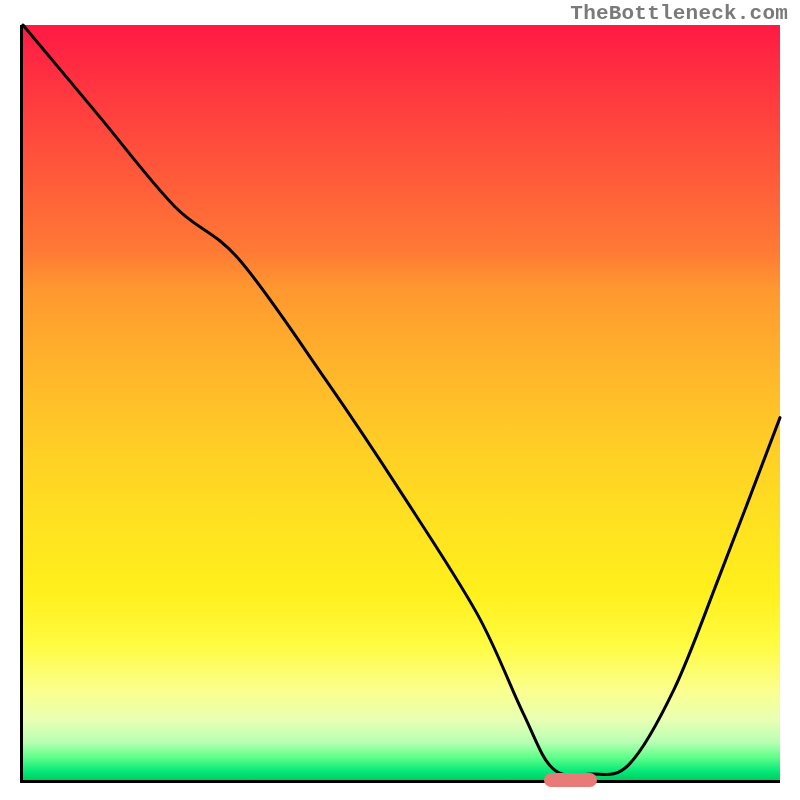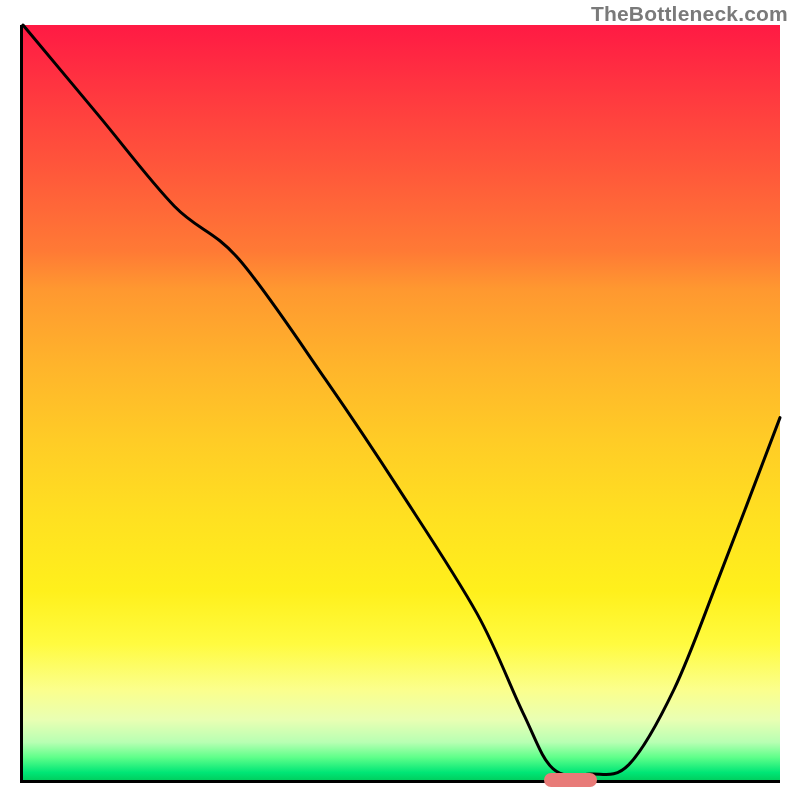--- a/index.html
+++ b/index.html
@@ -41,21 +41,21 @@
       #5fff8a 97%,
       #00e676 99%,
       #00cf5f 100%
     );
     box-sizing: border-box;
   }
   .attribution {
     position: absolute;
     top: 2px;
     right: 12px;
-    font-family: Liberation Sans, sans-serif;
+    font-family: Liberation Mono, monospace;
     font-size: 21px;
     font-weight: bold;
     color: #7a7a7a;
     letter-spacing: 0.2px;
   }
   svg.curve {
     position: absolute;
     left: 0;
     top: 0;
     width: 100%;

